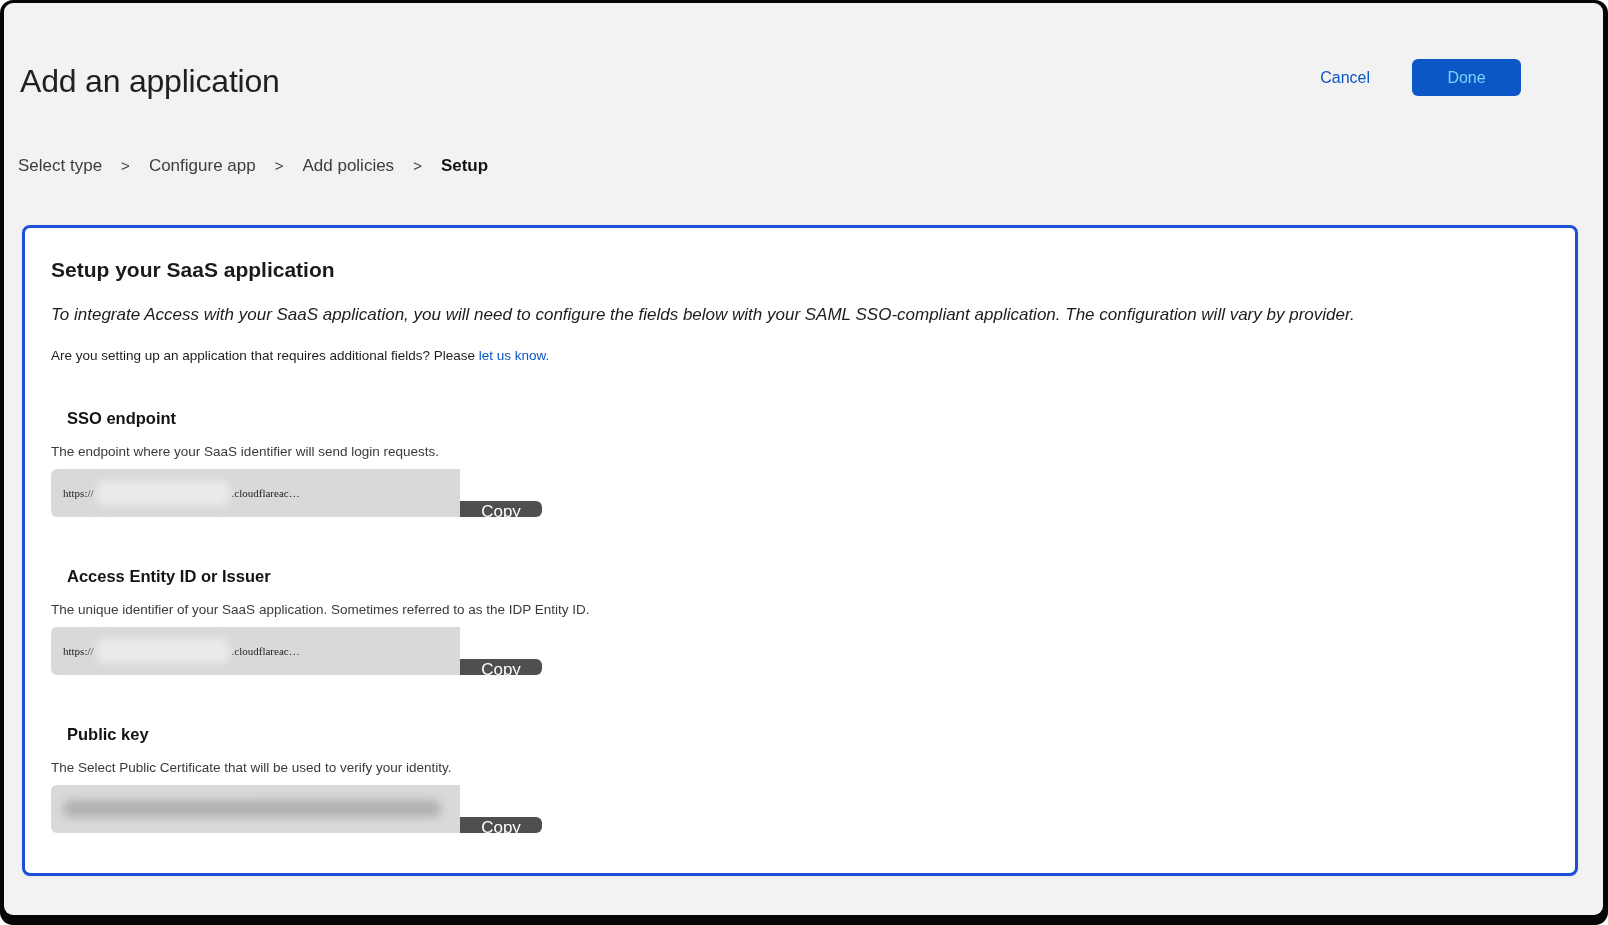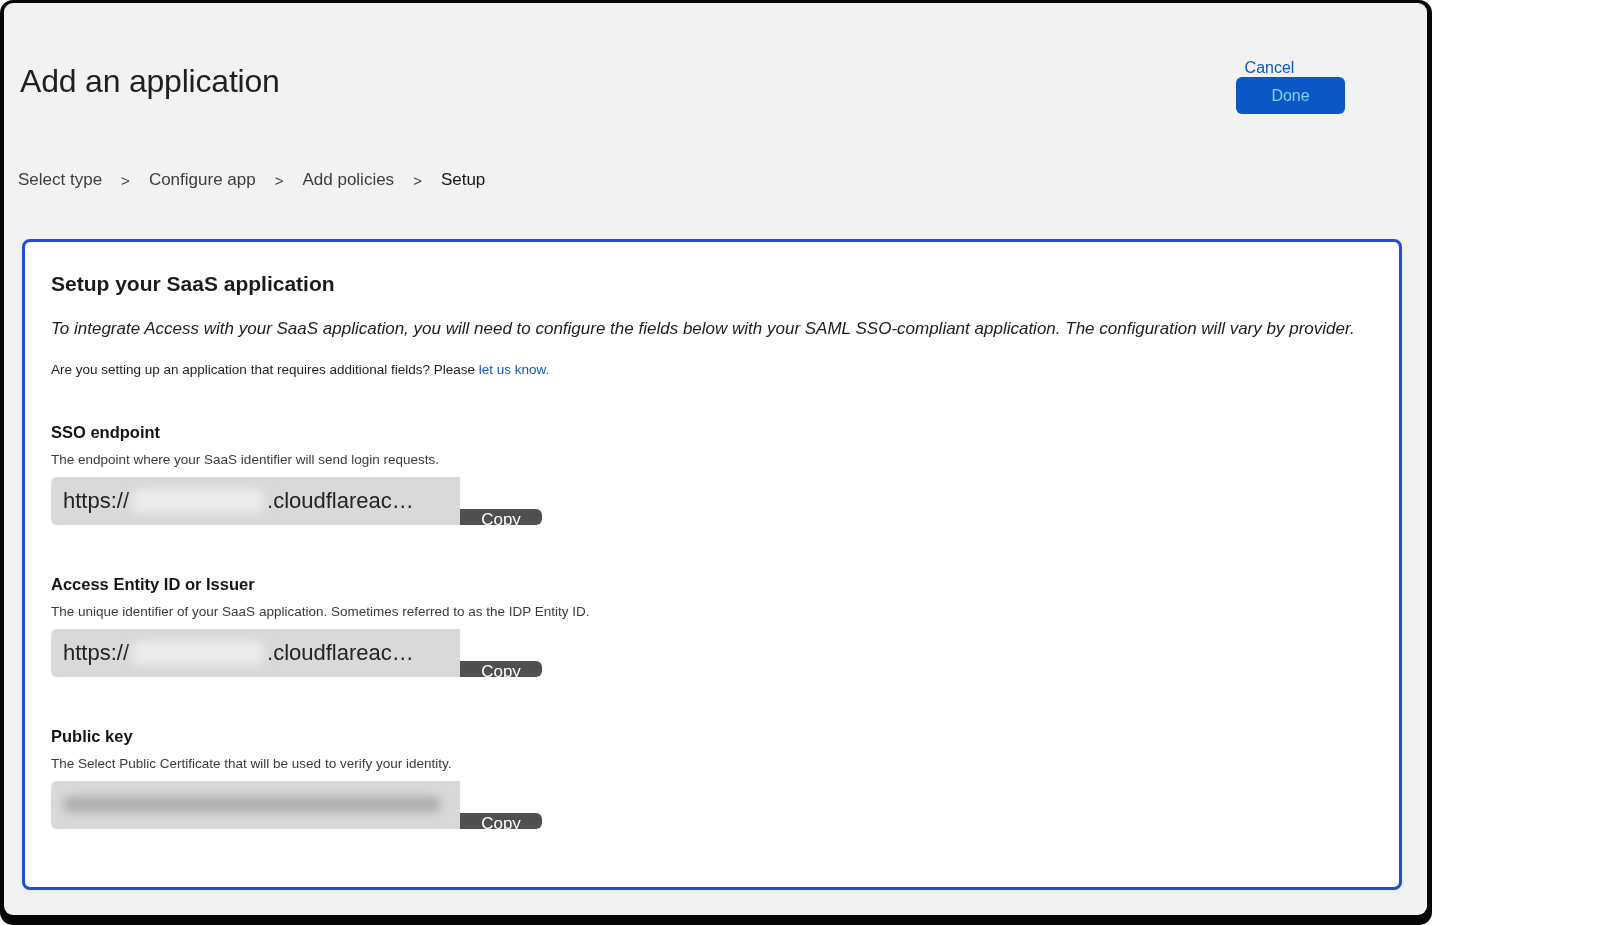--- a/index.html
+++ b/index.html
@@ -1,20 +1,20 @@
 <!DOCTYPE html>
 <html style="--blue: #0b57c5; --copy-gray: #4f4f4f;"><head>
 <meta charset="utf-8">
 <style>
   * { box-sizing: border-box; }
   html, body { margin: 0; padding: 0; background: #ffffff; }
   body { font-family: "Liberation Sans", sans-serif; color: #1d1d1d; }
 
   .frame {
-    width: 1432px; height: 925px;
+    width: 1608px; height: 925px;
     background: #060606;
     border-radius: 13px;
     padding: 3px 5px 10px 4px;
   }
   .viewport {
     width: 100%; height: 100%;
     background: #f2f2f2;
     border-radius: 9px;
     overflow: hidden;
     position: relative;
@@ -22,40 +22,40 @@
 
   
   .page-header {
     display: flex; justify-content: space-between; align-items: flex-start;
     padding: 60px 82px 0 16px;
   }
   .page-title {
     margin: 0; font-size: 32px; font-weight: 400; letter-spacing: -0.2px;
     color: #1f1f1f; line-height: 1.15;
   }
-  .header-actions { display: flex; align-items: center; margin-top: -4px; flex-direction: column; }
+  .header-actions { display: flex; align-items: center; margin-top: -4px; }
   .cancel-link {
     color: var(--blue); font-size: 16px; text-decoration: none; cursor: pointer;
     margin-right: 42px;
   }
   .done-btn {
     background: var(--blue); color: #7dd3fc; border: none; cursor: pointer;
     font-family: inherit; font-size: 16px;
     width: 109px; height: 37px; border-radius: 6px;
   }
 
   
   .breadcrumb {
     display: flex; align-items: center; gap: 19px;
     margin: 56px 0 0 14px;
     font-size: 17px; color: #3d3d3d;
   }
   .breadcrumb .step { cursor: pointer; }
   .breadcrumb .sep { color: #3d3d3d; font-size: 15px; }
-  .breadcrumb .step.active { font-weight: 400; color: #141414; cursor: default; }
+  .breadcrumb .step.active { font-weight: 700; color: #141414; cursor: default; }
 
   
   .card {
     margin: 49px 25px 0 18px;
     height: 651px;
     background: #ffffff;
     border: 3px solid #1d4ed8;
     border-radius: 8px;
     box-shadow: 0 1px 4px rgba(0,0,0,0.06);
     padding: 30px 26px 50px 26px;
@@ -69,34 +69,34 @@
   .card-note {
     margin: 21px 0 0 0; font-size: 13.5px; color: #1d1d1d;
   }
   .card-note a {
     color: var(--blue); cursor: pointer;
   }
 
   
   .field { margin-top: 46px; }
   .field + .field { margin-top: 50px; }
-  .field-label { margin: 0; font-size: 16.5px; font-weight: 700; color: #141414; }
+  .field-label { margin: 16px; font-size: 16.5px; font-weight: 700; color: #141414; }
   .field-desc { margin: 10px 0 0 0; font-size: 13.5px; color: #3a3a3a; }
   .value-row { display: flex; margin-top: 10px; height: 48px; width: 491px; }
   .value-box {
     display: flex; align-items: center;
     flex: 1 1 auto;
     background: #d9d9d9;
     border-radius: 6px 0 0 6px;
     padding: 0 12px;
     overflow: hidden; white-space: nowrap;
   }
   .mono {
-    font-family: Liberation Sans, sans-serif;
-    font-size: 22px; color: #222222;
+    font-family: Liberation Serif, serif;
+    font-size: 11px; color: #222222;
   }
   .redact-pill {
     display: inline-block; width: 132px; height: 24px;
     background: #ebebeb; border-radius: 7px;
     filter: blur(4px);
     margin: 0 3px; flex: 0 0 auto;
   }
   .redact-bar {
     display: inline-block; width: 378px; height: 17px;
     background: #a6a6a6; border-radius: 8px;

